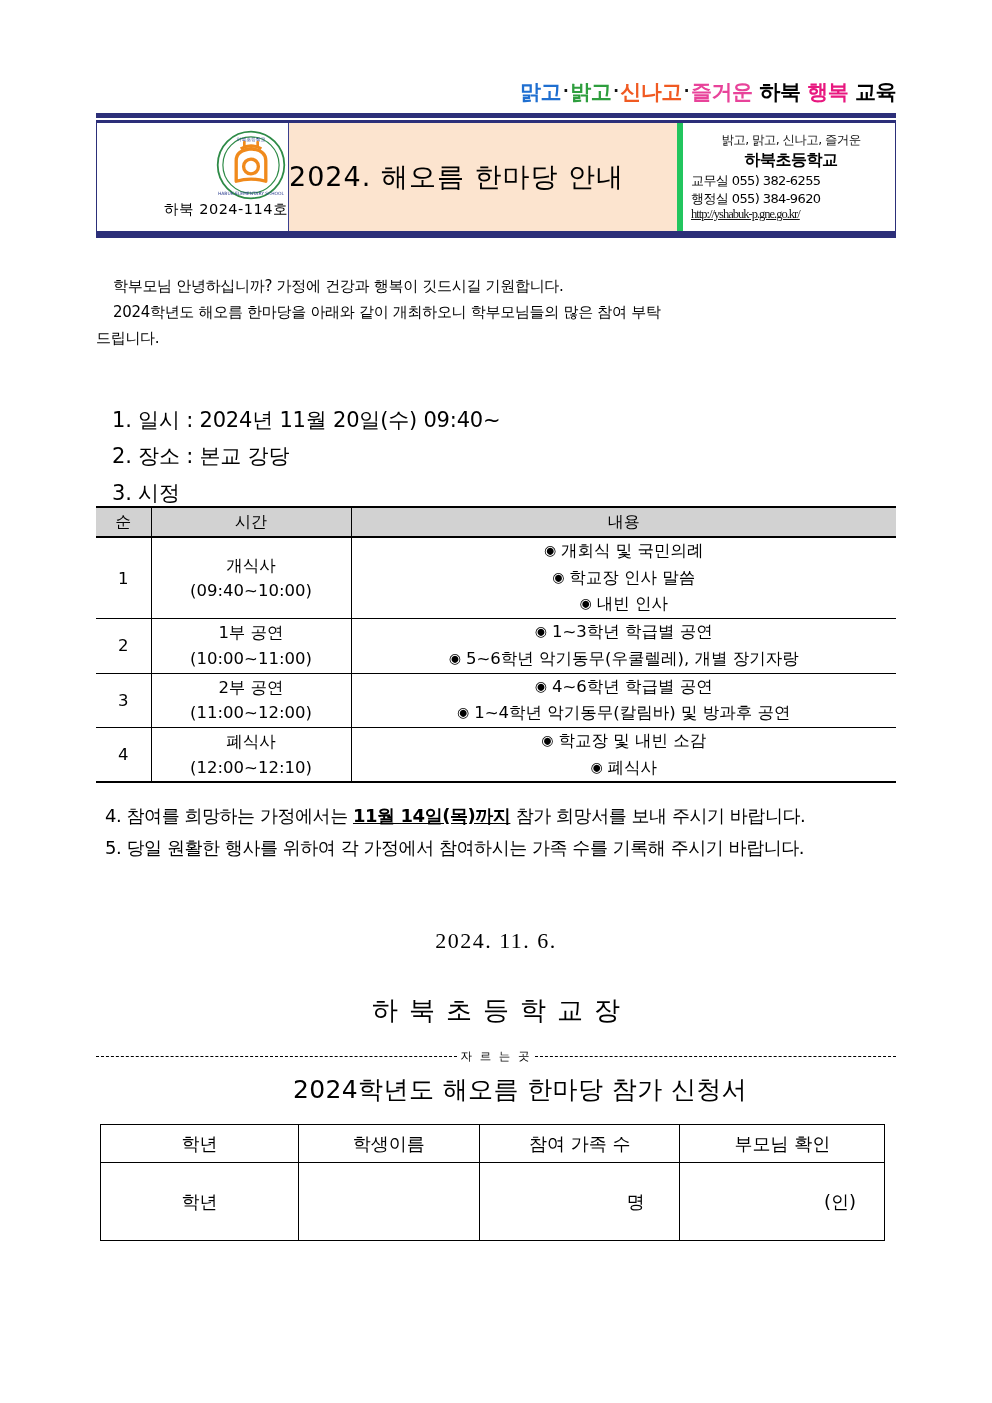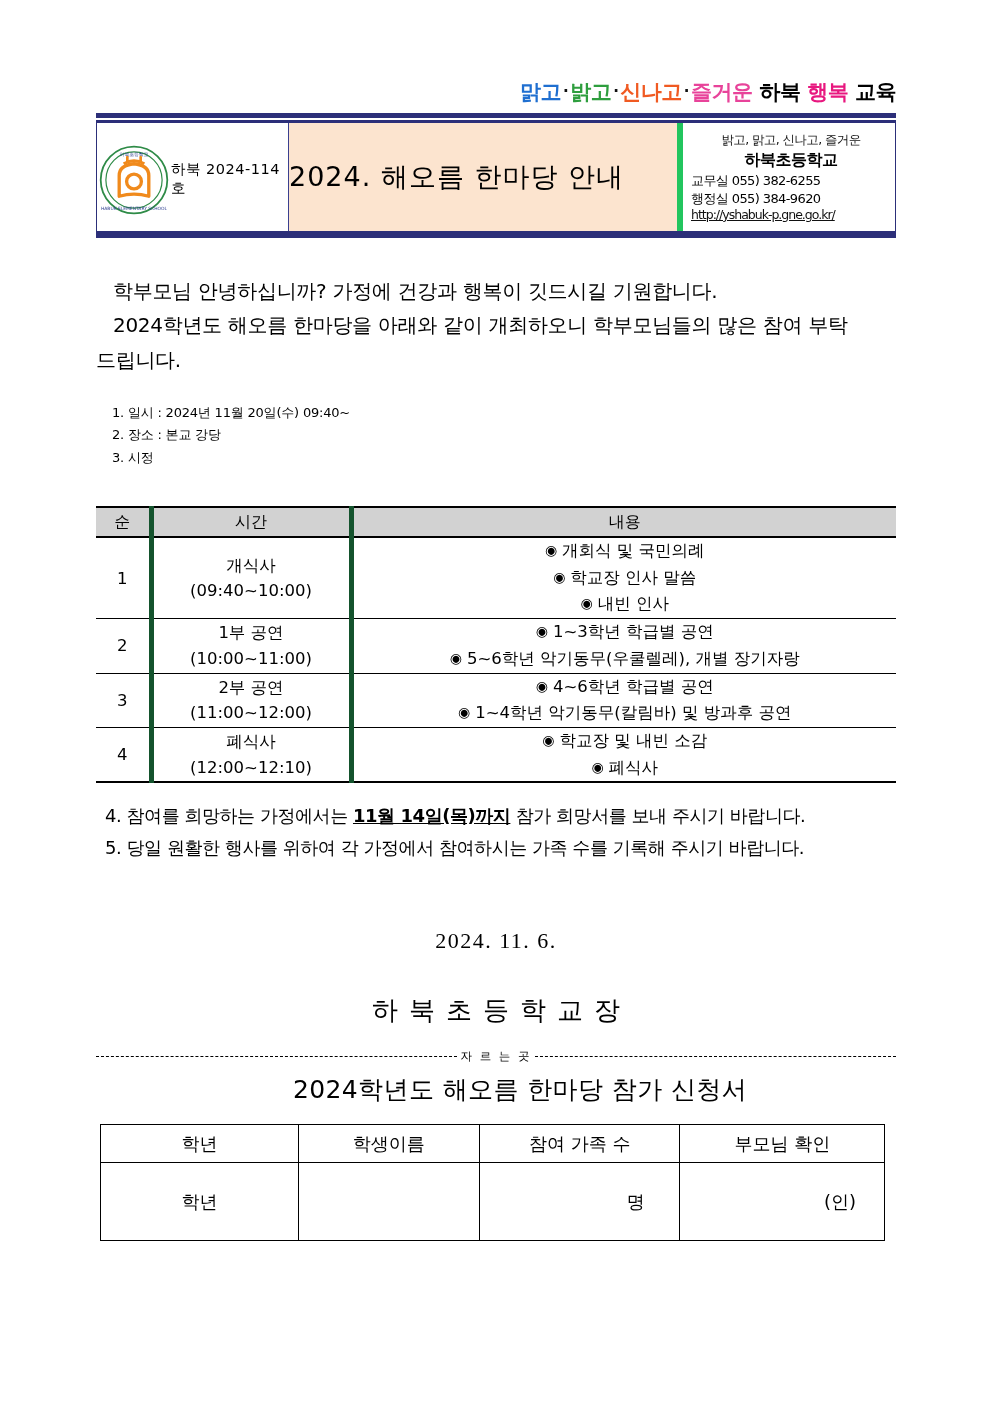--- a/index.html
+++ b/index.html
@@ -39,22 +39,22 @@
     display: flex;
     align-items: stretch;
     border-left: 1px solid #2c2f79;
     border-right: 1px solid #2c2f79;
     height: 108px;
     background: #fff;
   }
   .hdr-left {
     width: 192px;
     border-right: 1px solid #3a3f8f;
-    display: flex; flex-direction: row;
-    align-items: center; justify-content: flex-start;
+    display: flex; flex-direction: column;
+    align-items: flex-end; justify-content: flex-start;
     padding-top: 5px;
   }
   .logo { width: 74px; height: 74px; position: relative; }
   .docno {
     font-size: 14.5px; letter-spacing: 0.5px;
     font-family: "DejaVu Sans", sans-serif;
     margin-top: -2px;
   }
   .hdr-mid {
     flex: 1;
@@ -71,49 +71,49 @@
   .hdr-right {
     width: 212px;
     display: flex; flex-direction: column;
     justify-content: center;
     padding: 2px 4px 2px 8px;
     font-family: "DejaVu Sans", sans-serif;
   }
   .hr-line1 { font-size: 12.5px; text-align: center; letter-spacing: -0.6px; color: #111; }
   .hr-name  { font-size: 16px; font-weight: bold; text-align: center; letter-spacing: -0.5px; margin: 1px 0 1px; }
   .hr-tel   { font-size: 13px; letter-spacing: -0.6px; line-height: 1.32; }
-  .hr-url   { font-size: 12.5px; letter-spacing: -1px; color: #111; text-decoration: underline; }
+  .hr-url   { font-size: 12.5px; letter-spacing: -1px; color: #111; text-decoration: underline; font-family: Liberation Serif, serif; }
 
   
   .body-para {
     position: absolute; left: 96px; top: 274px; width: 800px;
-    font-size: 20px; line-height: 1.72;
+    font-size: 15px; line-height: 1.72;
     letter-spacing: -0.3px;
     font-family: "DejaVu Sans", sans-serif;
   }
   .body-para p { margin: 0; }
   .indent { text-indent: 17px; }
 
   .numlist {
     position: absolute; left: 112px; top: 402px; width: 790px;
-    font-size: 13px; line-height: 1.73;
+    font-size: 21px; line-height: 1.73;
     font-family: "DejaVu Sans", sans-serif;
     letter-spacing: -0.2px;
   }
   .numlist div { margin: 0; }
 
   
   .sched {
     position: absolute; left: 96px; top: 506px;
     width: 800px;
     border-collapse: collapse;
     font-family: "DejaVu Sans", sans-serif;
   }
   .sched th, .sched td {
-    border-left: 5px solid #14532d;
+    border-left: 1px solid #14532d;
     border-right: 1px solid #000;
     padding: 0;
   }
   .sched thead th {
     background: #d2d2d2;
     border-top: 2.5px solid #000;
     border-bottom: 2.5px solid #000;
     font-weight: normal;
     font-size: 16px;
     height: 30px;

